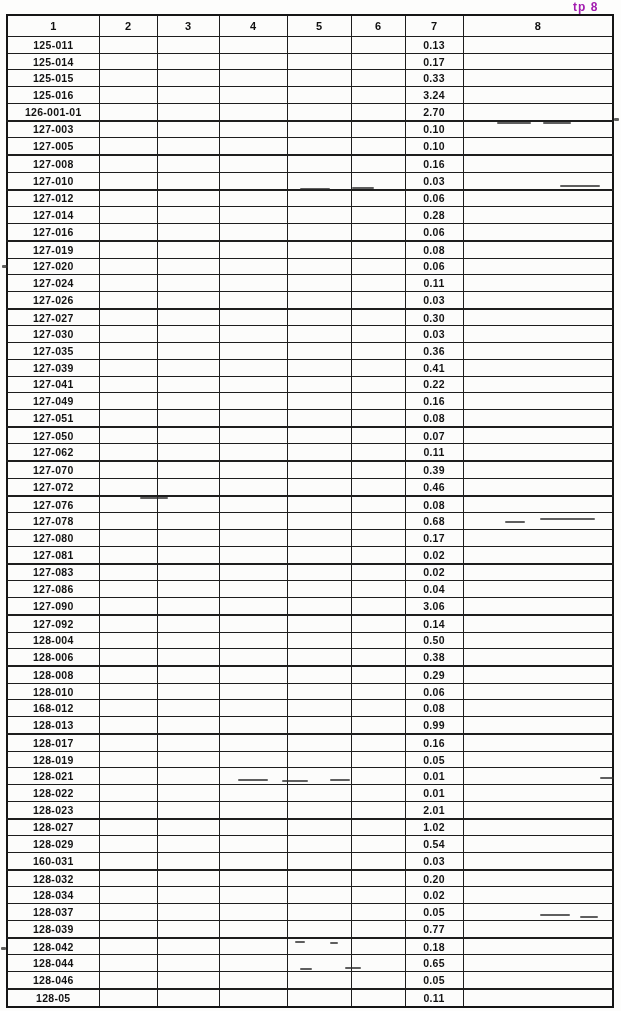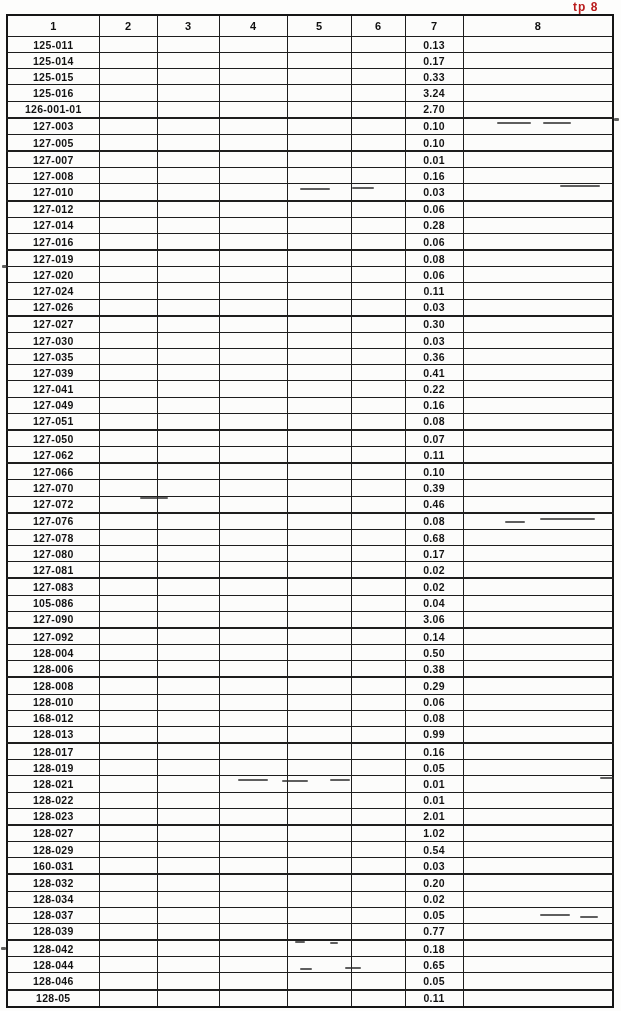--- a/index.html
+++ b/index.html
@@ -8,21 +8,21 @@
     background:#fdfdfc;
     font-family:"Liberation Sans", sans-serif;
     color:#141414;
     position:relative;
     overflow:hidden;
   }
   .page{position:absolute;inset:0;}
   .page-label{
     position:absolute;top:1px;left:572px;
     font-size:12px;font-weight:700;
-    letter-spacing:1px;color:#b91c1c;
+    letter-spacing:1px;color:#a21caf;
     border-bottom:1px solid #0e0e0e;
     padding:0 2px 6px 1px;line-height:13px;
   }
   table.scan{
     position:absolute;left:6px;top:14px;
     width:606px;height:994px;
     border-collapse:collapse;
     table-layout:fixed;
     background:#fcfcfb;
   }
@@ -145,30 +145,20 @@
           <td>127-005</td>
           <td></td>
           <td></td>
           <td></td>
           <td></td>
           <td></td>
           <td>0.10</td>
           <td></td>
         </tr>
         <tr>
-          <td>127-007</td>
-          <td></td>
-          <td></td>
-          <td></td>
-          <td></td>
-          <td></td>
-          <td>0.01</td>
-          <td></td>
-        </tr>
-        <tr>
           <td>127-008</td>
           <td></td>
           <td></td>
           <td></td>
           <td></td>
           <td></td>
           <td>0.16</td>
           <td></td>
         </tr>
         <tr class="thick">
@@ -335,30 +325,20 @@
           <td>127-062</td>
           <td></td>
           <td></td>
           <td></td>
           <td></td>
           <td></td>
           <td>0.11</td>
           <td></td>
         </tr>
         <tr>
-          <td>127-066</td>
-          <td></td>
-          <td></td>
-          <td></td>
-          <td></td>
-          <td></td>
-          <td>0.10</td>
-          <td></td>
-        </tr>
-        <tr>
           <td>127-070</td>
           <td></td>
           <td></td>
           <td></td>
           <td></td>
           <td></td>
           <td>0.39</td>
           <td></td>
         </tr>
         <tr class="thick">
@@ -415,21 +395,21 @@
           <td>127-083</td>
           <td></td>
           <td></td>
           <td></td>
           <td></td>
           <td></td>
           <td>0.02</td>
           <td></td>
         </tr>
         <tr>
-          <td>105-086</td>
+          <td>127-086</td>
           <td></td>
           <td></td>
           <td></td>
           <td></td>
           <td></td>
           <td>0.04</td>
           <td></td>
         </tr>
         <tr class="thick">
           <td>127-090</td>

